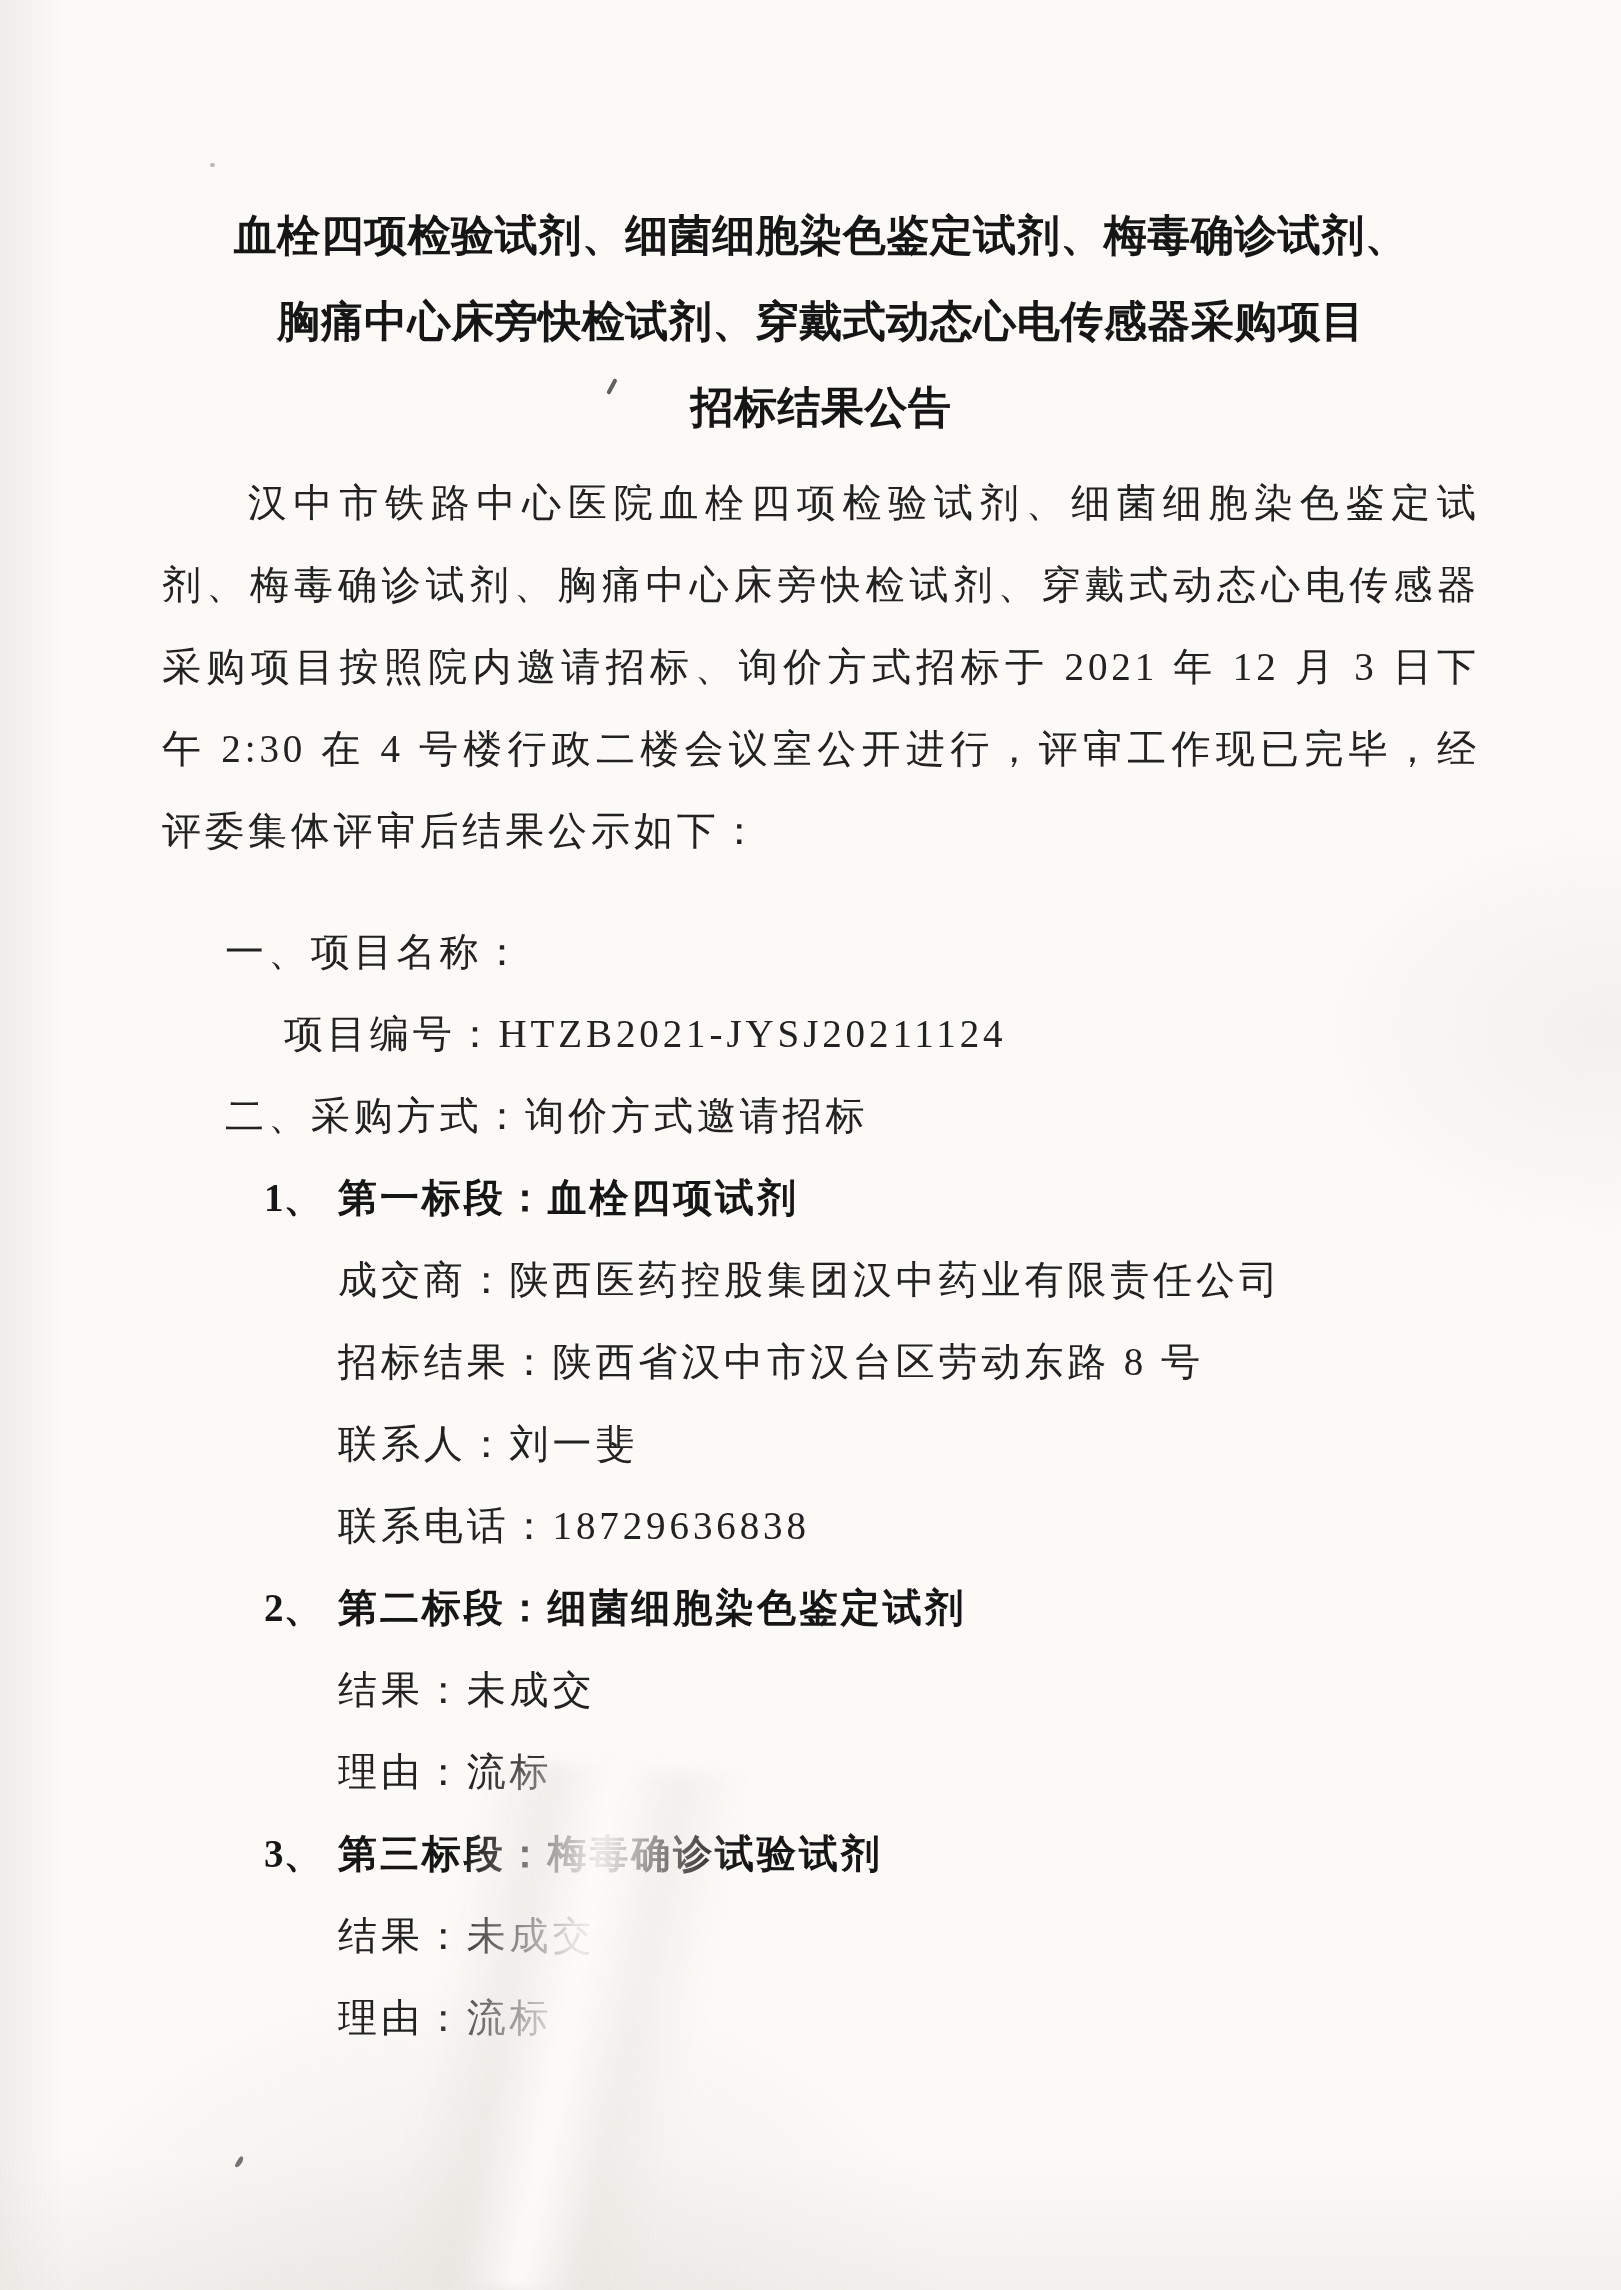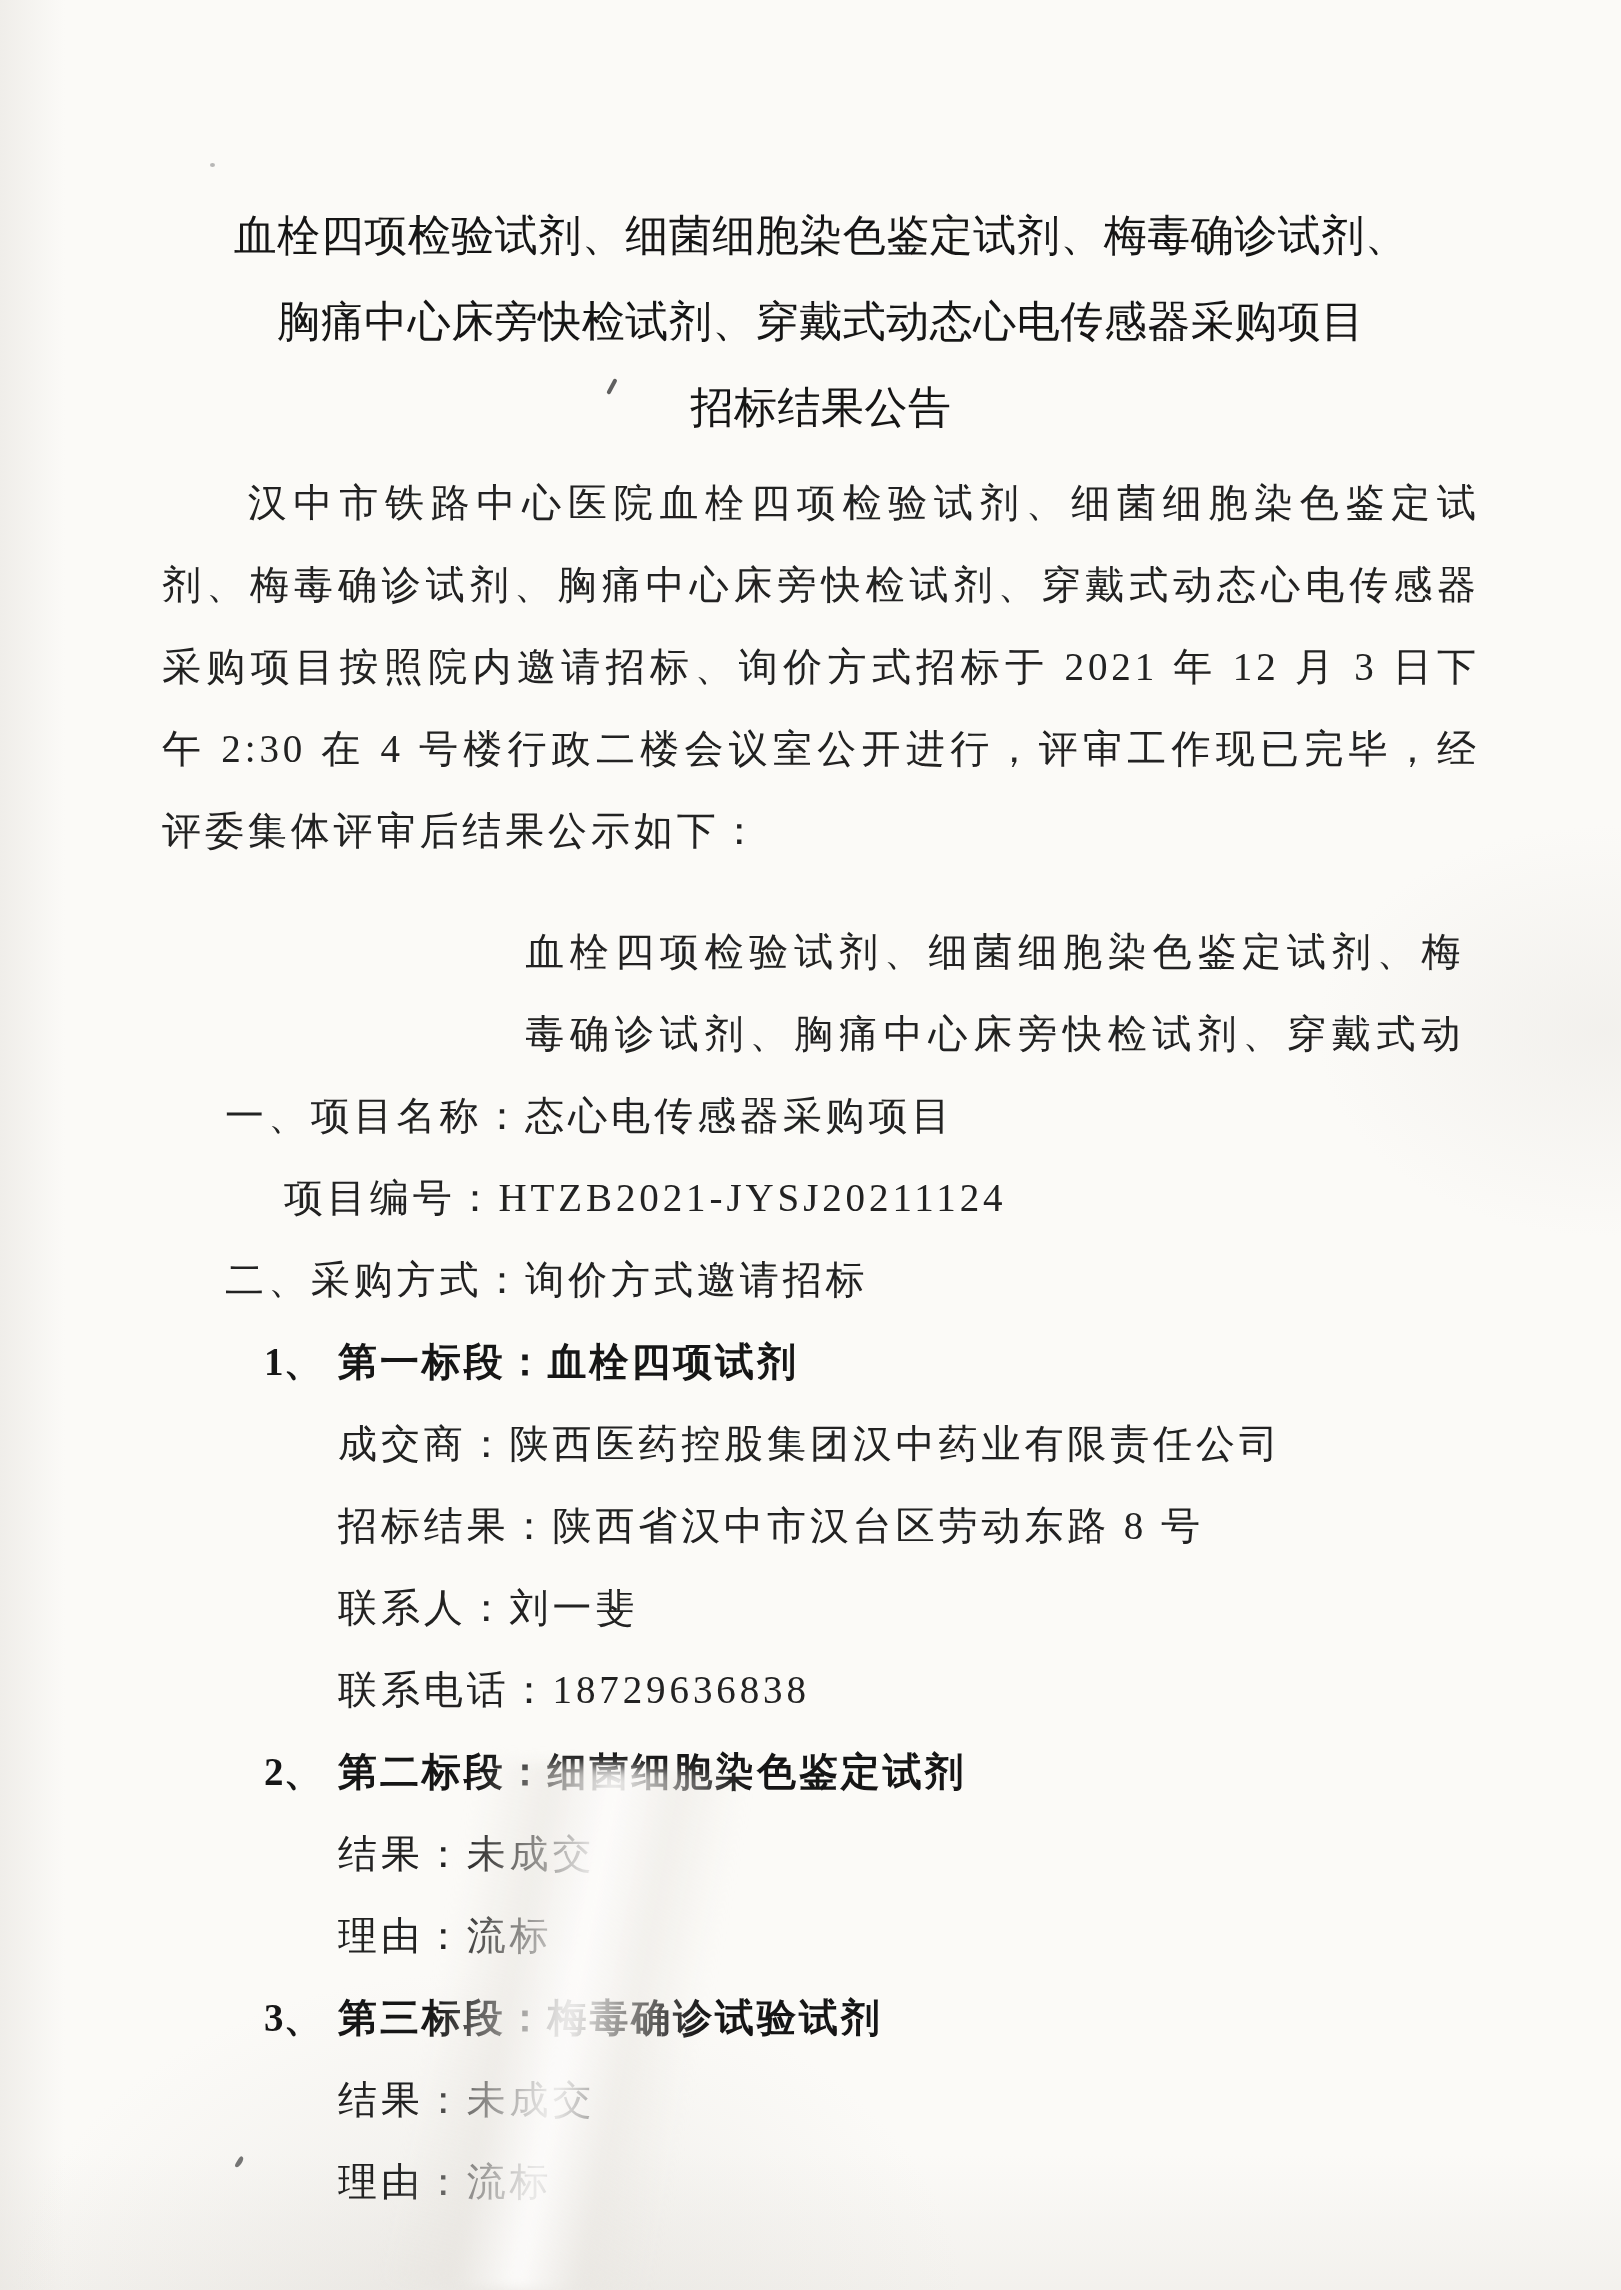--- a/index.html
+++ b/index.html
@@ -24,21 +24,21 @@
   .content{
     position:absolute;
     left:162px; top:0;
     width:1318px;
   }
   
   .title{
     margin-top:192px;
     text-align:center;
     font-family:"Liberation Sans","DejaVu Sans",sans-serif;
-    font-weight:normal;
+    font-weight:bold;
     font-size:43px;
     line-height:86px;
     letter-spacing:0.5px;
     color:#161616;
   }
   .title-line{white-space:nowrap;}
   
   .para{
     margin-top:11.8px;
     font-size:39px;
@@ -137,21 +137,20 @@
     <div class="title">
       <div class="title-line">血栓四项检验试剂、细菌细胞染色鉴定试剂、梅毒确诊试剂、</div>
       <div class="title-line">胸痛中心床旁快检试剂、穿戴式动态心电传感器采购项目</div>
       <div class="title-line">招标结果公告</div>
     </div>
 
     <p class="para">汉中市铁路中心医院血栓四项检验试剂、细菌细胞染色鉴定试剂、梅毒确诊试剂、胸痛中心床旁快检试剂、穿戴式动态心电传感器采购项目按照院内邀请招标、询价方式招标于 2021 年 12 月 3 日下午 2:30 在 4 号楼行政二楼会议室公开进行，评审工作现已完毕，经评委集体评审后结果公示如下：</p>
 
     <div class="line pname item-flex">
       <span class="nowrap">一、项目名称：</span>
-      <span class="val">血栓四项检验试剂、细菌细胞染色鉴定试剂、梅毒确诊试剂、胸痛中心床旁快检试剂、穿戴式动态心电传感器采购项目</span>
     </div>
 
     <div class="line pno">
       <span>项目编号：</span><span>HTZB2021-JYSJ20211124</span>
     </div>
 
     <div class="line lv1">
       <span>二、采购方式：</span><span>询价方式邀请招标</span>
     </div>
 

